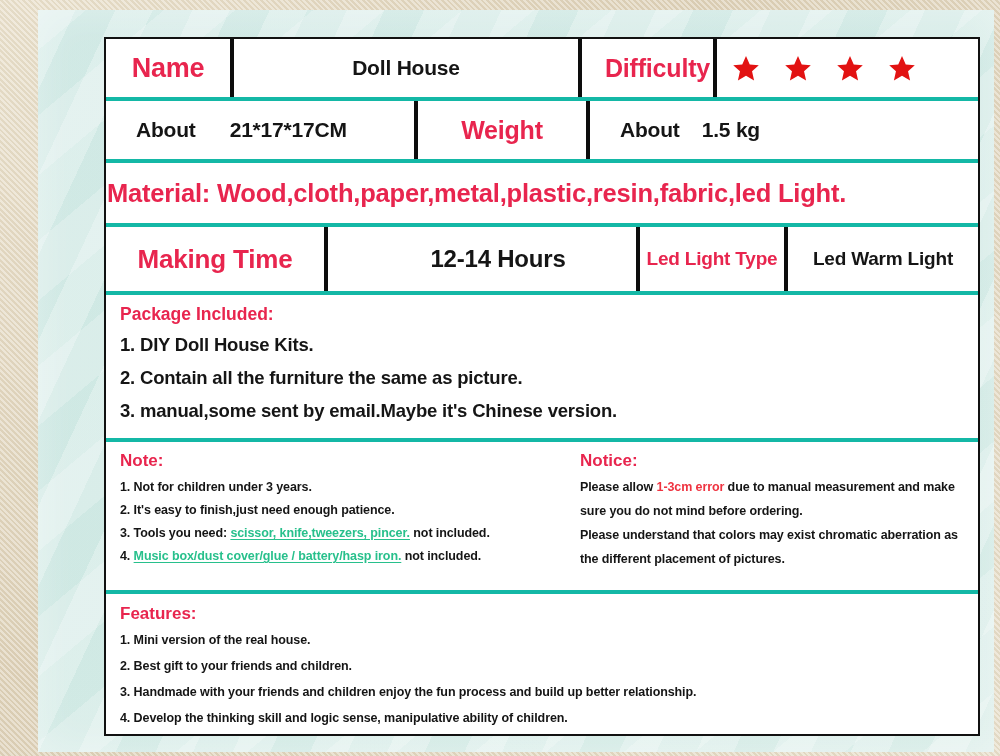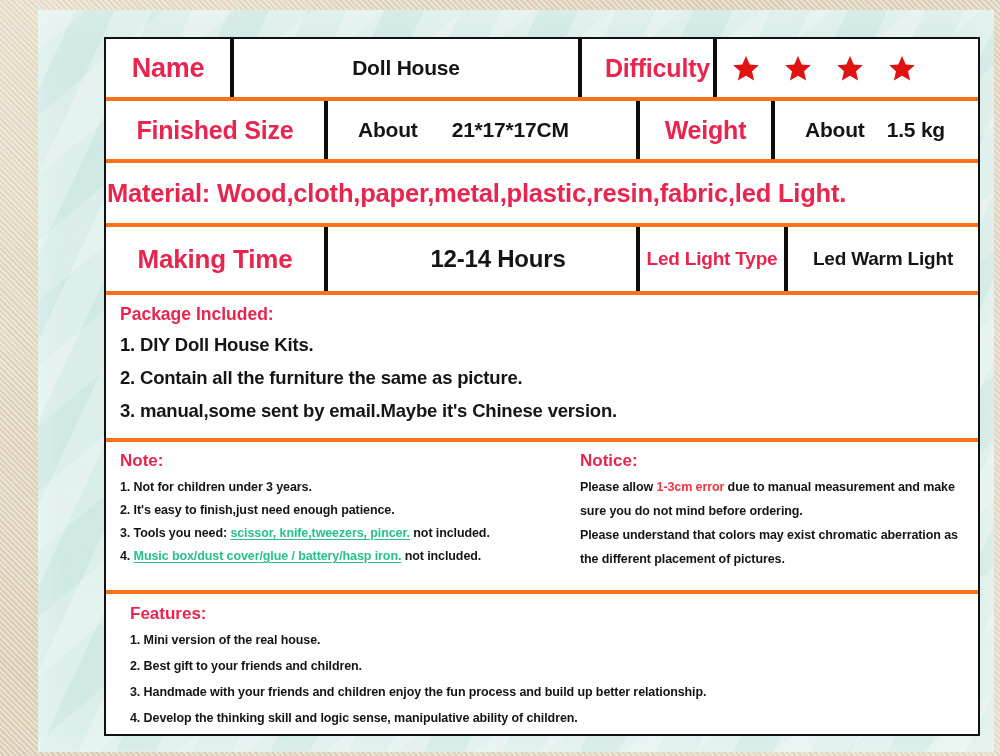--- a/index.html
+++ b/index.html
@@ -37,21 +37,21 @@
   
   .sheet {
     position: absolute;
     left: 66px; top: 27px;
     width: 876px; height: 699px;
     background: #ffffff;
     border: 2px solid #111111;
   }
 
   .row { display: flex; width: 100%; }
-  .hrule { border-bottom: 4px solid #f97316; justify-content: center; }
+  .hrule { border-bottom: 4px solid #14b8a6; justify-content: center; }
   .vrule { border-right: 4px solid #0d0d0d; }
 
   .cell {
     display: flex;
     align-items: center;
     overflow: hidden;
     white-space: nowrap;
   }
   .cell.center { justify-content: center; }
 
@@ -77,21 +77,21 @@
   .c-stars      { flex: 1; gap: 22px; padding-left: 14px; }
 
   .star { width: 30px; height: 29px; display: inline-block; }
 
   
   .r2 { height: 62px; }
   .c-fsize       { width: 222px; }
   .c-fsize .hdr  { font-size: 25px; }
   .c-fsizev      { width: 312px; gap: 34px; padding-left: 30px; }
   .c-fsizev .val { font-size: 21px; }
-  .c-weight      { width: 135px; }
+  .c-weight      { width: 172px; }
   .c-weight .hdr { font-size: 25px; }
   .c-weightv     { flex: 1; gap: 22px; padding-left: 30px; }
   .c-weightv .val{ font-size: 21px; }
 
   
   .r3 { height: 64px; }
   .c-material { width: 100%; padding-left: 1px; }
   .c-material .hdr { font-size: 25.5px; }
 
   
@@ -137,21 +137,21 @@
   }
   .notice-line { font-size: 12.5px; margin-bottom: 10px; }
   .green {
     color: #28c08c;
     text-decoration: underline;
     text-underline-offset: 2px;
   }
   .redtext { color: #ef3340; }
 
   
-  .features { padding: 10px 0 0 24px; }
+  .features { padding: 10px 0 0 14px; }
   .feat-item {
     color: #151515;
     font-weight: bold;
     font-size: 12.5px;
     margin-bottom: 12px;
     letter-spacing: -0.1px;
   }
 </style>
 </head>
 <body>
@@ -181,23 +181,20 @@
             <svg viewBox="0 0 24 24" class="star">
               <path d="M12 1.6 L15.1 8.6 L22.6 9.3 L17 14.3 L18.7 21.9 L12 17.9 L5.3 21.9 L7 14.3 L1.4 9.3 L8.9 8.6 Z" fill="#e21212"></path>
             </svg>
             <svg viewBox="0 0 24 24" class="star">
               <path d="M12 1.6 L15.1 8.6 L22.6 9.3 L17 14.3 L18.7 21.9 L12 17.9 L5.3 21.9 L7 14.3 L1.4 9.3 L8.9 8.6 Z" fill="#e21212"></path>
             </svg>
           </div>
       </div>
 
       <div class="row r2 hrule">
-        <div class="cell center c-fsize vrule">
-          <span class="hdr">Finished Size</span>
-        </div>
         <div class="cell c-fsizev vrule">
           <span class="val">About</span>
           <span class="val">21*17*17CM</span>
         </div>
         <div class="cell center c-weight vrule">
           <span class="hdr">Weight</span>
         </div>
         <div class="cell c-weightv">
           <span class="val">About</span>
           <span class="val">1.5 kg</span>

